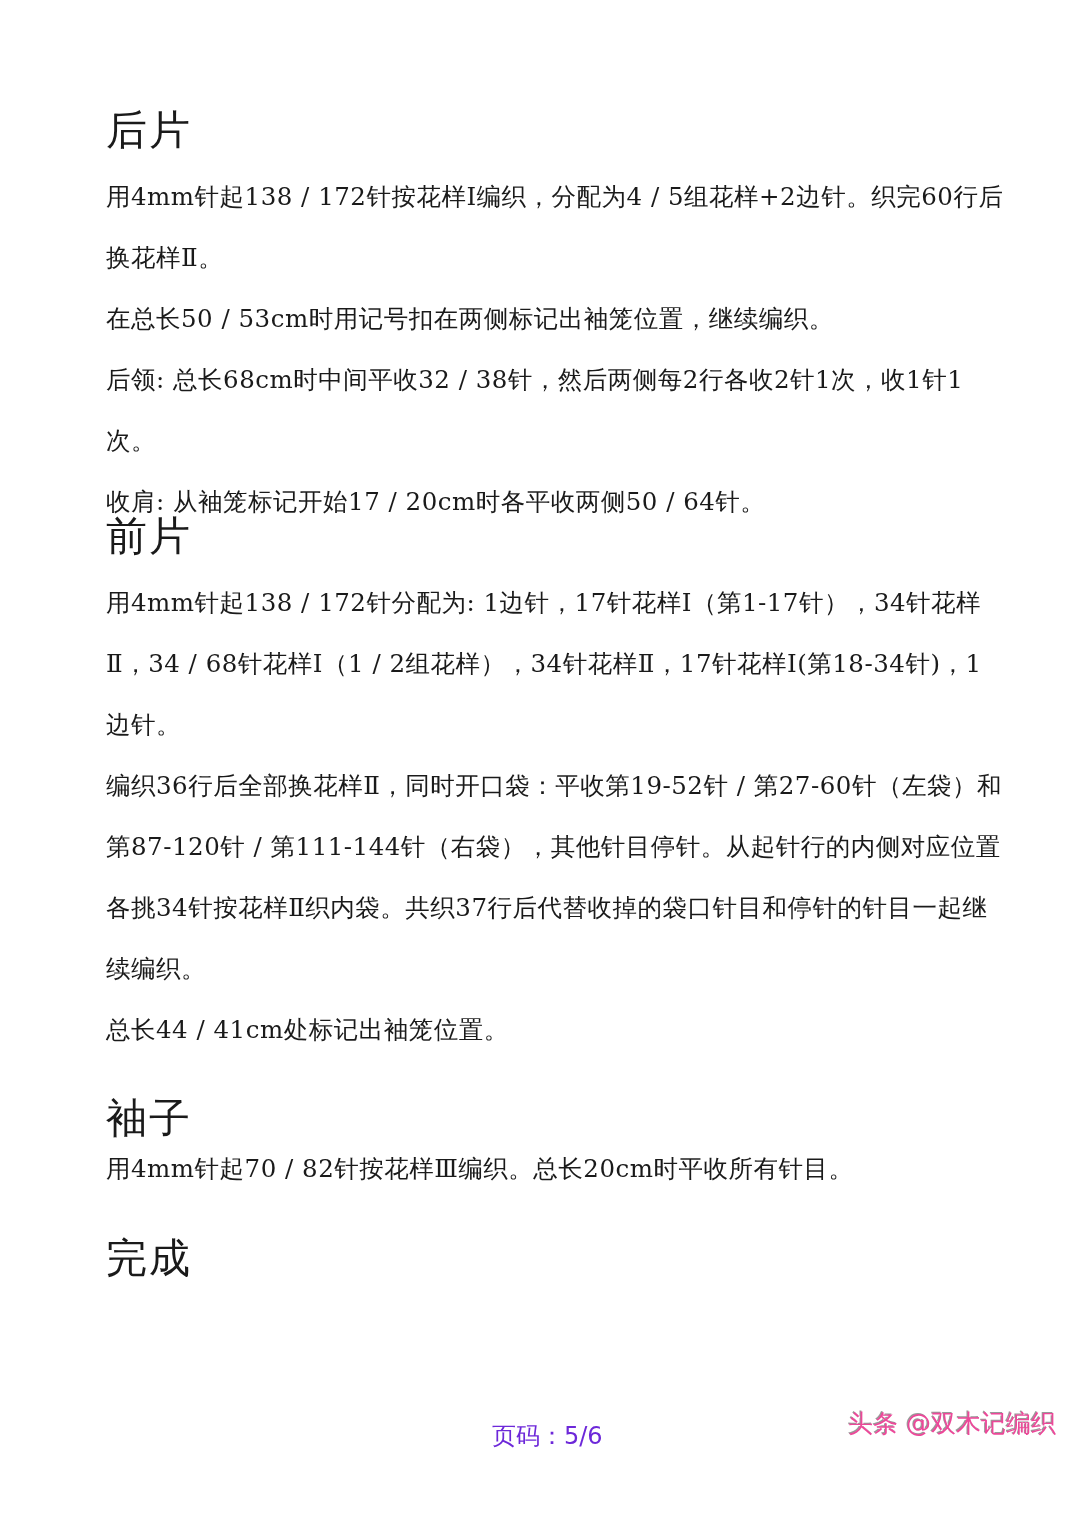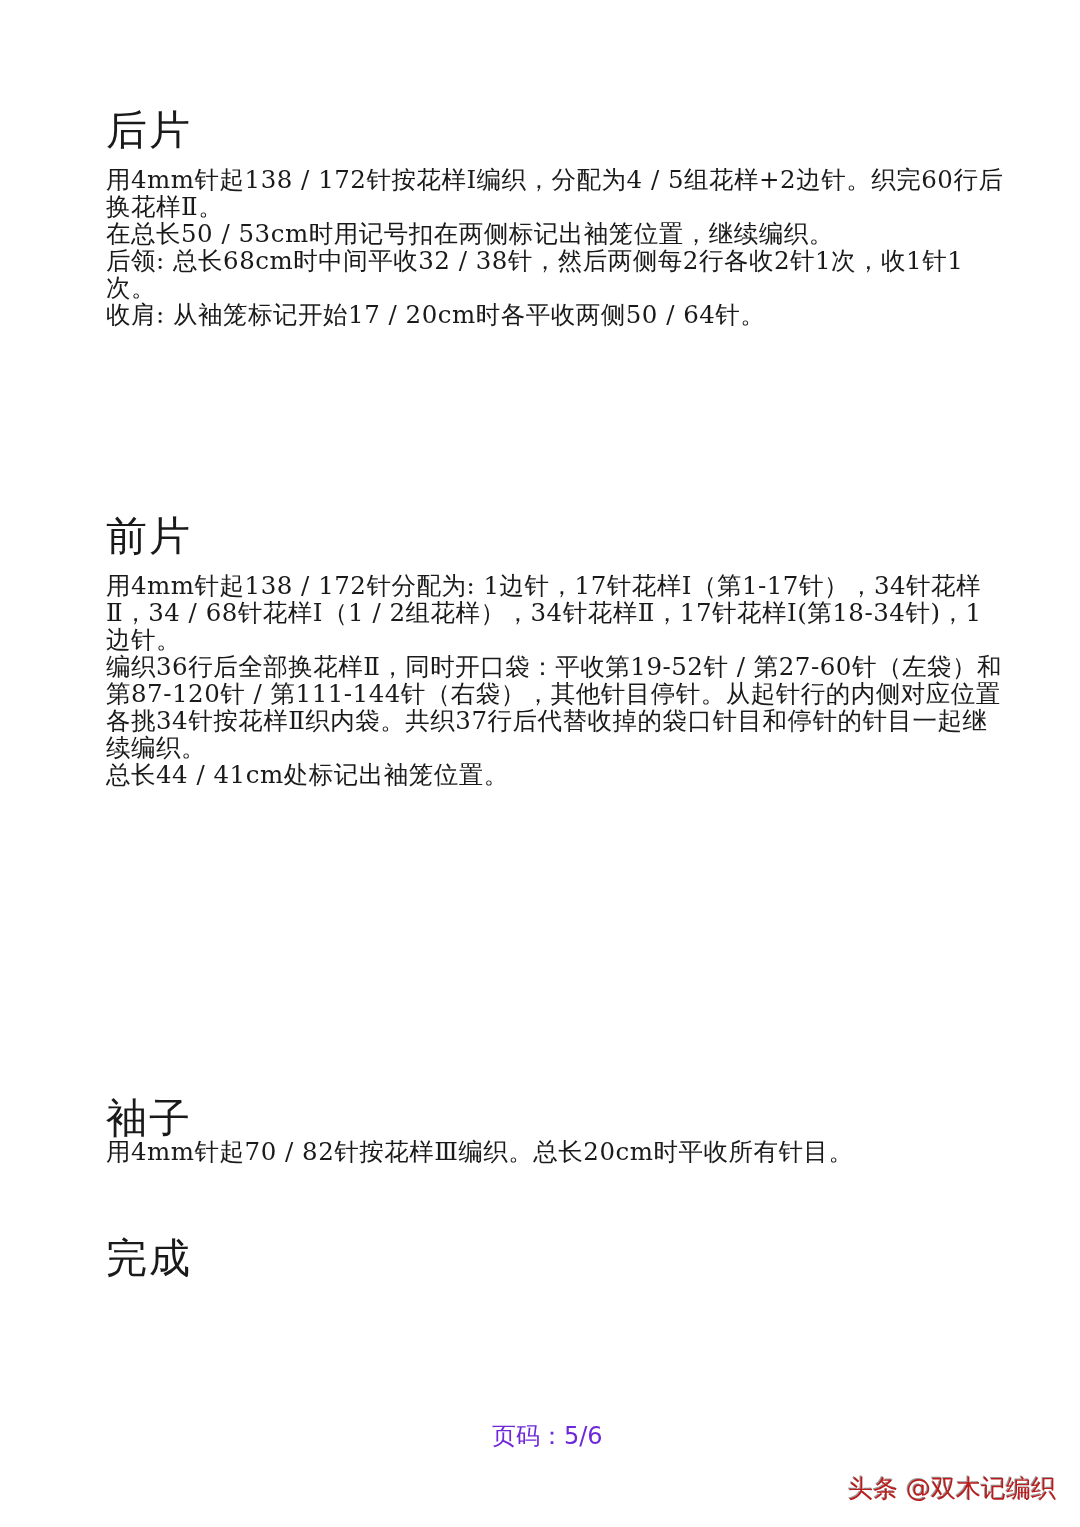--- a/index.html
+++ b/index.html
@@ -8,31 +8,31 @@
       font-family: "DejaVu Serif", "Liberation Serif", serif;
       color: #1a1a1a;
     }
     .page { position: absolute; left: 106px; top: 0; width: 900px; }
     .section { position: absolute; left: 0; width: 900px; }
     .heading {
       font-size: 41px; line-height: 40px; margin: 0; font-weight: normal;
       letter-spacing: 2px;
     }
     .para {
-      font-size: 24.5px; line-height: 27px; margin: 0; letter-spacing: 0.5px;
+      font-size: 24.5px; line-height: 61px; margin: 0; letter-spacing: 0.5px;
     }
     .footer-page {
       position: absolute; left: 492px; top: 1420px;
       font-family: "DejaVu Sans", "Liberation Sans", sans-serif;
       font-size: 24px; color: #6d28d9;
     }
     .watermark {
-      position: absolute; right: 24px; top: 1472px;
+      position: absolute; right: 24px; top: 1407px;
       font-family: "DejaVu Sans", "Liberation Sans", sans-serif;
-      font-size: 25px; color: #b91c1c;
+      font-size: 25px; color: #ec4899;
       text-shadow: 1px 1px 0 #fff, -1px -1px 0 #999;
     }
   </style>
 </head>
 <body>
 
 <div class="page">
 
   <div class="section" style="top:110px;">
     <h2 class="heading">后片</h2>

